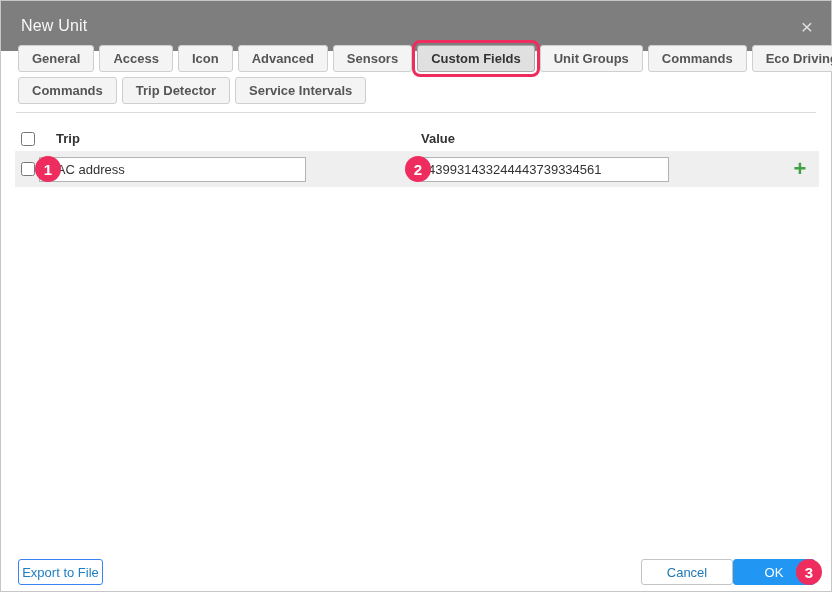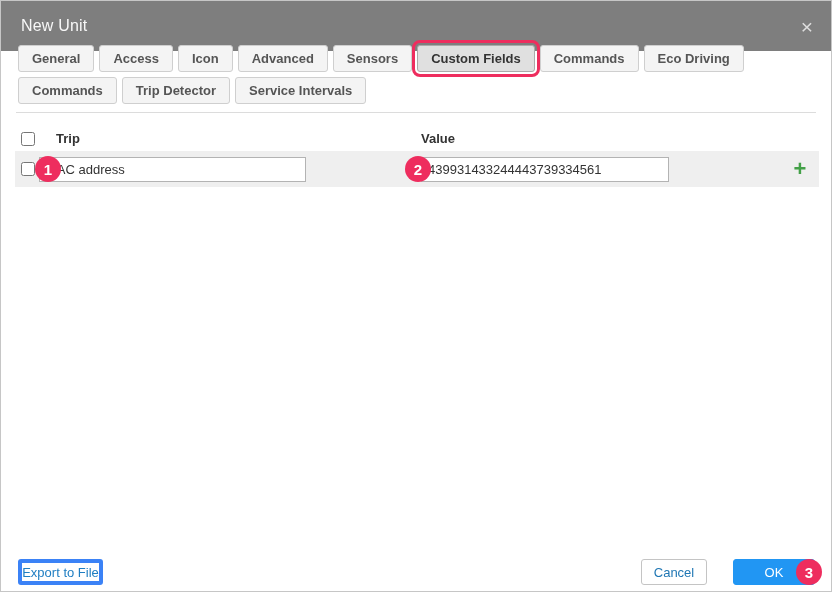--- a/index.html
+++ b/index.html
@@ -79,24 +79,24 @@
   .badge.b3 { left: 795px; top: 558px; }
 
   
   .btn {
     position: absolute; height: 26px; border-radius: 3px; font-size: 13px;
     display: flex; align-items: center; justify-content: center; cursor: pointer;
     font-family: "Liberation Sans", sans-serif;
   }
   .btn.export {
     left: 17px; top: 558px; width: 85px;
-    background: #fff; border: 4px solid #3b82f6; color: #1f7ec2;
+    background: #fff; border: 1px solid #3b82f6; color: #1f7ec2;
   }
   .btn.cancel {
-    left: 640px; top: 558px; width: 66px;
+    left: 640px; top: 558px; width: 92px;
     background: #fff; border: 1px solid #c4c4c4; color: #2077b4;
   }
   .btn.ok {
     left: 732px; top: 558px; width: 82px;
     background: #2196f3; border: 1px solid #2196f3; color: #fff;
   }
 </style>
 </head>
 <body>
 
@@ -107,20 +107,21 @@
     <span class="close">×</span>
   </div>
 
   <div class="tabs-row r1">
     <div class="tab">General</div>
     <div class="tab">Access</div>
     <div class="tab">Icon</div>
     <div class="tab">Advanced</div>
     <div class="tab">Sensors</div>
     <div class="tab active">Custom Fields</div>
+    <div class="tab">Unit Groups</div>
     <div class="tab">Commands</div>
     <div class="tab">Eco Driving</div>
   </div>
 
   <div class="tabs-row r2">
     <div class="tab">Commands</div>
     <div class="tab">Trip Detector</div>
     <div class="tab">Service Intervals</div>
   </div>
 

